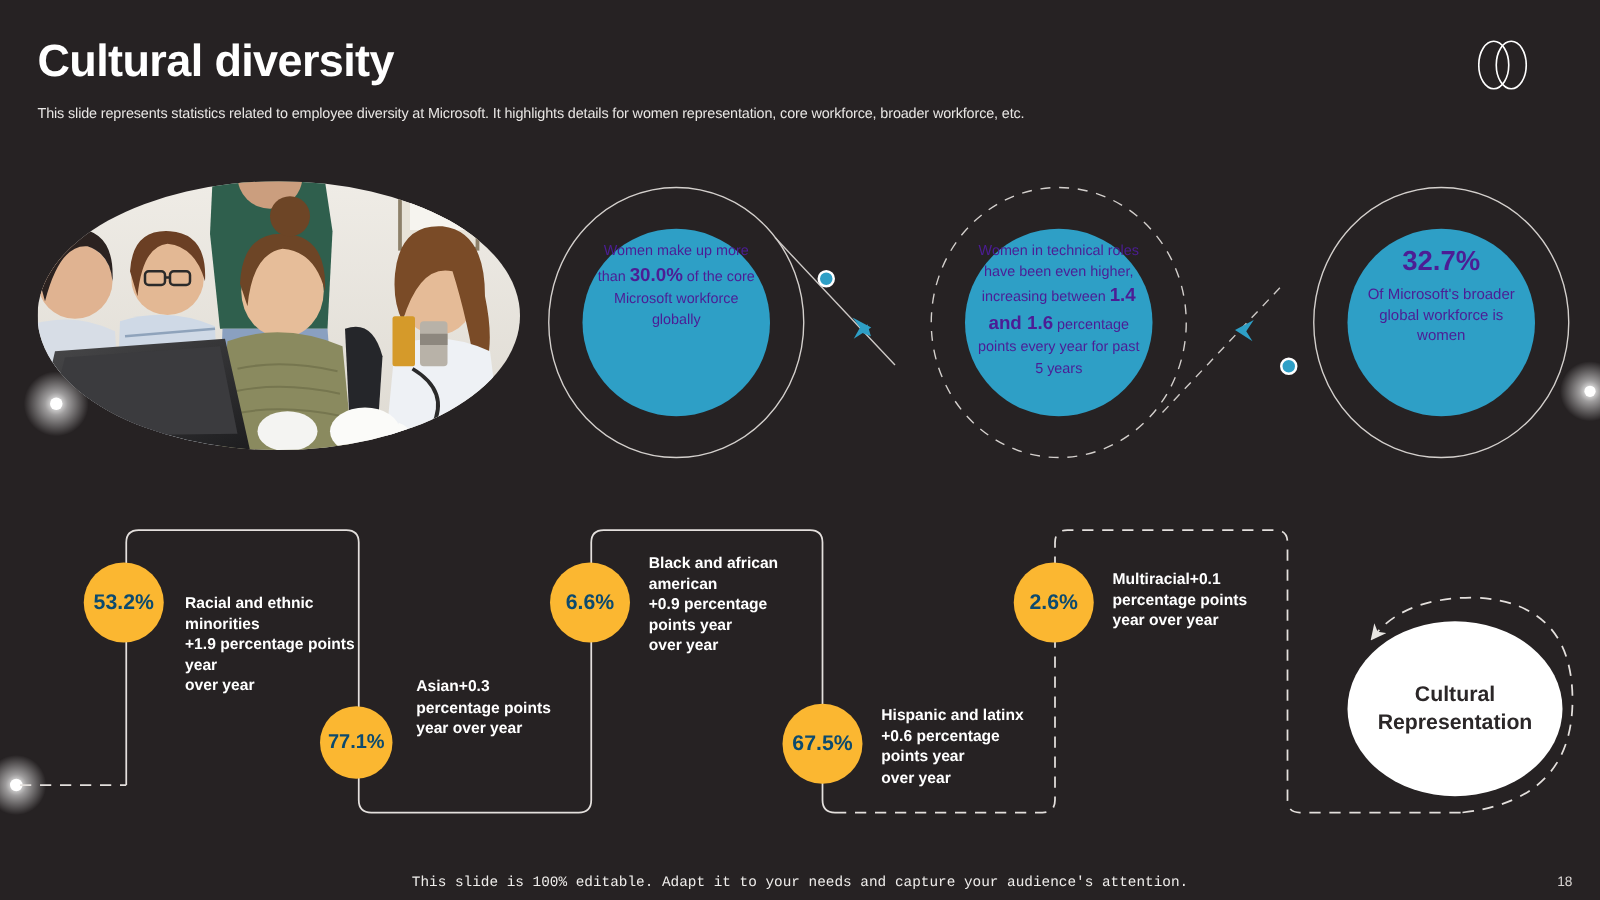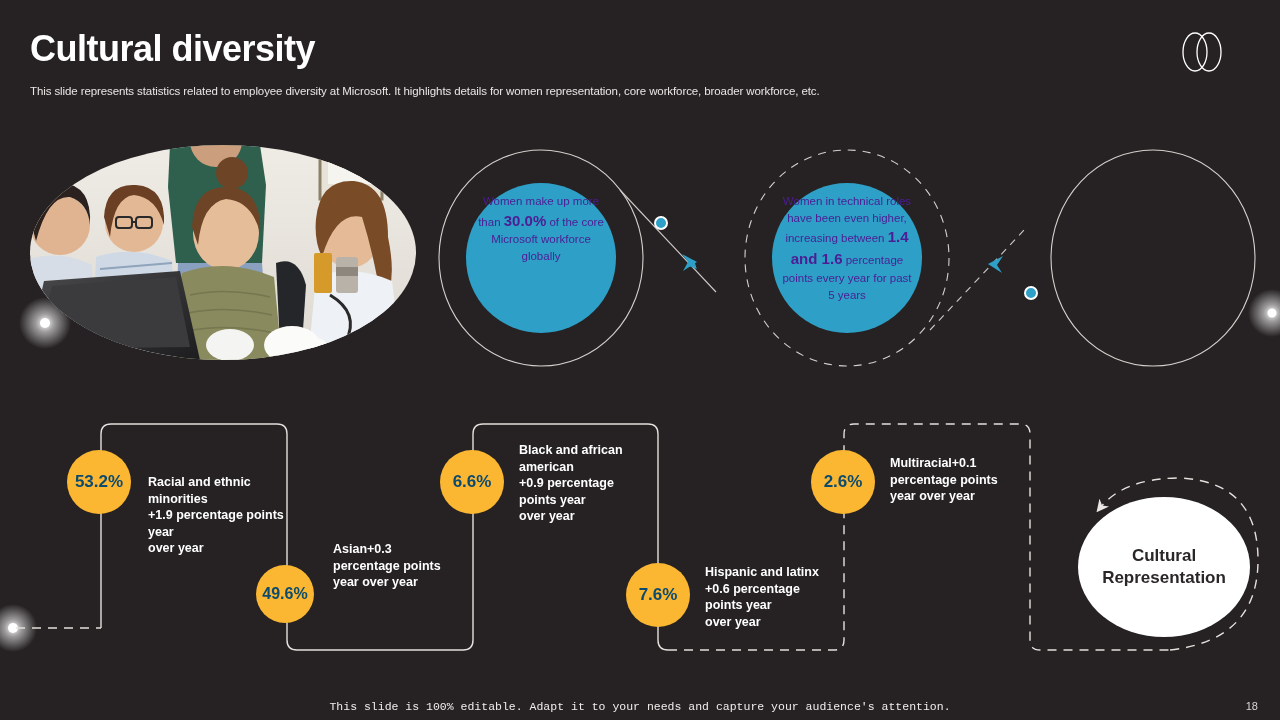--- a/index.html
+++ b/index.html
@@ -236,37 +236,43 @@
       <span>Women make up more than </span><b>30.0%</b><span> of the core Microsoft workforce globally</span>
     </div>
   </div>
 
   <div class="blue-circle" id="circle2">
     <div class="bc-text">
       <span>Women in technical roles have been even higher, increasing between </span><b>1.4 and 1.6</b><span> percentage points every year for past 5 years</span>
     </div>
   </div>
 
+  <div class="blue-circle" id="circle3">
+    <div class="bc-text">
+      <span class="big">32.7%</span>
+      <span class="sub">Of Microsoft's broader global workforce is women</span>
+    </div>
+  </div>
 
   <div class="badge" style="left:67px; top:450px;">53.2%</div>
   <div class="blabel" style="left: 148px; top: 442px; width: 140px; white-space: pre-line; margin-top: 32px;">Racial and ethnic minorities
 +1.9 percentage points  year
 over year</div>
 
-  <div class="badge badge-sm" style="left:256px; top:565px;">49.6%</div>
+  <div class="badge badge-sm" style="left:256px; top:565px;">77.1%</div>
   <div class="blabel" style="left: 333px; top: 541px; width: 150px; white-space: pre-line;">Asian+0.3
 percentage points
 year over year</div>
 
   <div class="badge" style="left:440px; top:450px;">6.6%</div>
   <div class="blabel" style="left: 519px; top: 442px; width: 130px; white-space: pre-line;">Black and african american
 +0.9 percentage points  year
 over year</div>
 
-  <div class="badge" style="left:626px; top:563px;">7.6%</div>
+  <div class="badge" style="left:626px; top:563px;">67.5%</div>
   <div class="blabel" style="left: 705px; top: 564px; width: 135px; white-space: pre-line;">Hispanic and latinx
 +0.6 percentage points  year
 over year</div>
 
   <div class="badge" style="left:811px; top:450px;">2.6%</div>
   <div class="blabel" style="left: 890px; top: 455px; width: 145px; white-space: pre-line;">Multiracial+0.1
 percentage points
 year over year</div>
 
   <div id="wcircle" style="white-space: pre-line;">Cultural Representation</div>

